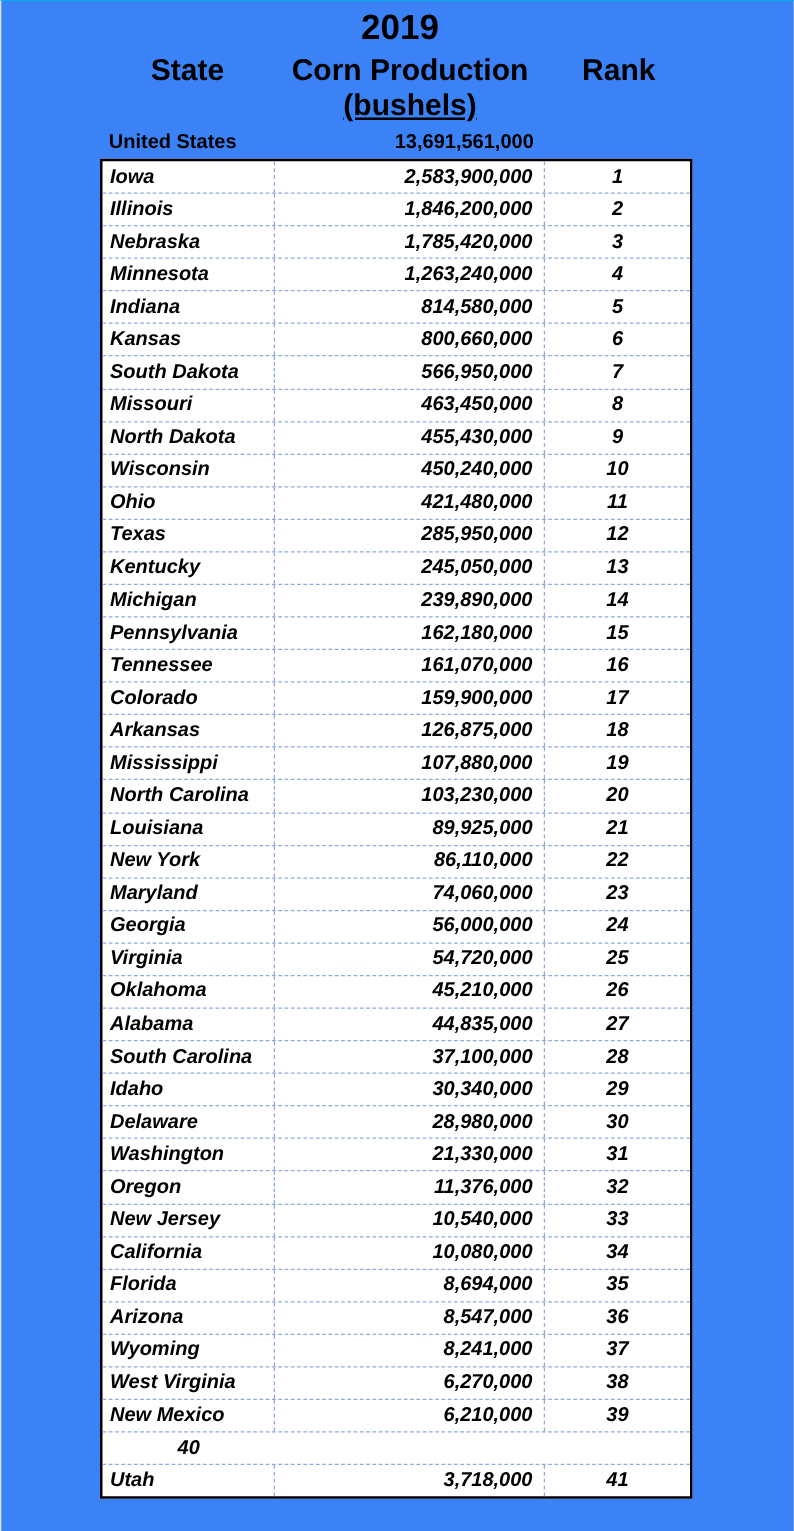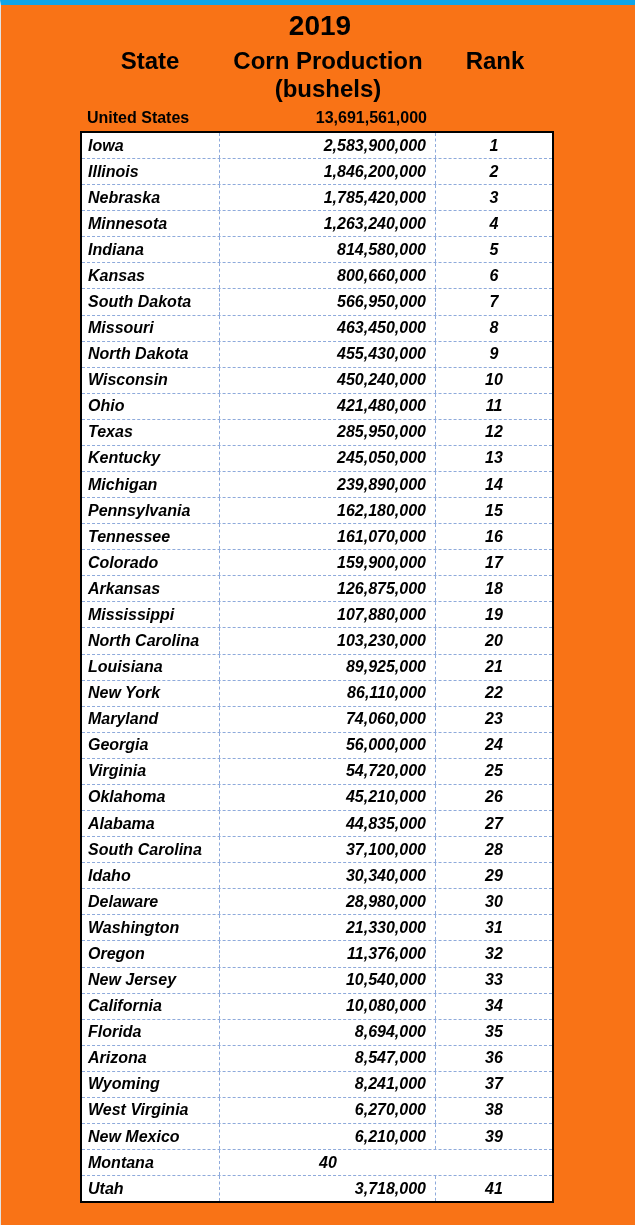--- a/index.html
+++ b/index.html
@@ -8,38 +8,38 @@
     background: #ffffff;
     font-family: "Liberation Sans", sans-serif;
     font-weight: bold;
     color: #000000;
     position: relative;
     overflow: hidden;
   }
   #screen {
     position: absolute; left: 0; top: 0;
     width: 635px; height: 1225px;
-    border-top: 5px solid #0ea5e9;
+    border-top: 1px solid #0ea5e9;
     border-left: 1px solid #e3e3e3;
     box-sizing: border-box;
-    background: #f97316;
+    background: #3b82f6;
   }
   .title {
     position: absolute; left: 82px; top: 2px; width: 474px; height: 38px;
     line-height: 38px; text-align: center;
     font-size: 28px; letter-spacing: 0px;
   }
   .hdr-grid {
     position: absolute; left: 79px; width: 474px; height: 26px;
     display: grid; grid-template-columns: 140px 216px 118px;
     font-size: 24px;
   }
   .hdr-grid .hc { text-align: center; line-height: 26px; }
   #header-row  { top: 43px; }
-  #bushels-row { top: 71px; }
+  #bushels-row { top: 71px; text-decoration: underline; }
   .us-grid {
     position: absolute; left: 79px; top: 100px; width: 474px; height: 26px;
     display: grid; grid-template-columns: 140px 216px 118px;
     font-size: 16px;
   }
   .us-grid .state { padding-left: 7px; line-height: 26px; }
   .us-grid .prod  { text-align: right; padding-right: 9px; line-height: 26px; }
   #data-table {
     position: absolute; left: 79px; top: 126px;
     width: 474px; height: 1072px;
@@ -277,21 +277,20 @@
         <div class="cell state">West Virginia</div>
         <div class="cell prod">6,270,000</div>
         <div class="cell rank">38</div>
       </div>
       <div class="row">
         <div class="cell state">New Mexico</div>
         <div class="cell prod">6,210,000</div>
         <div class="cell rank">39</div>
       </div>
       <div class="row">
-        <div class="cell state">Montana</div>
         <div class="cell rank">40</div>
       </div>
       <div class="row">
         <div class="cell state">Utah</div>
         <div class="cell prod">3,718,000</div>
         <div class="cell rank">41</div>
       </div>
     </div>
 
 </div>

